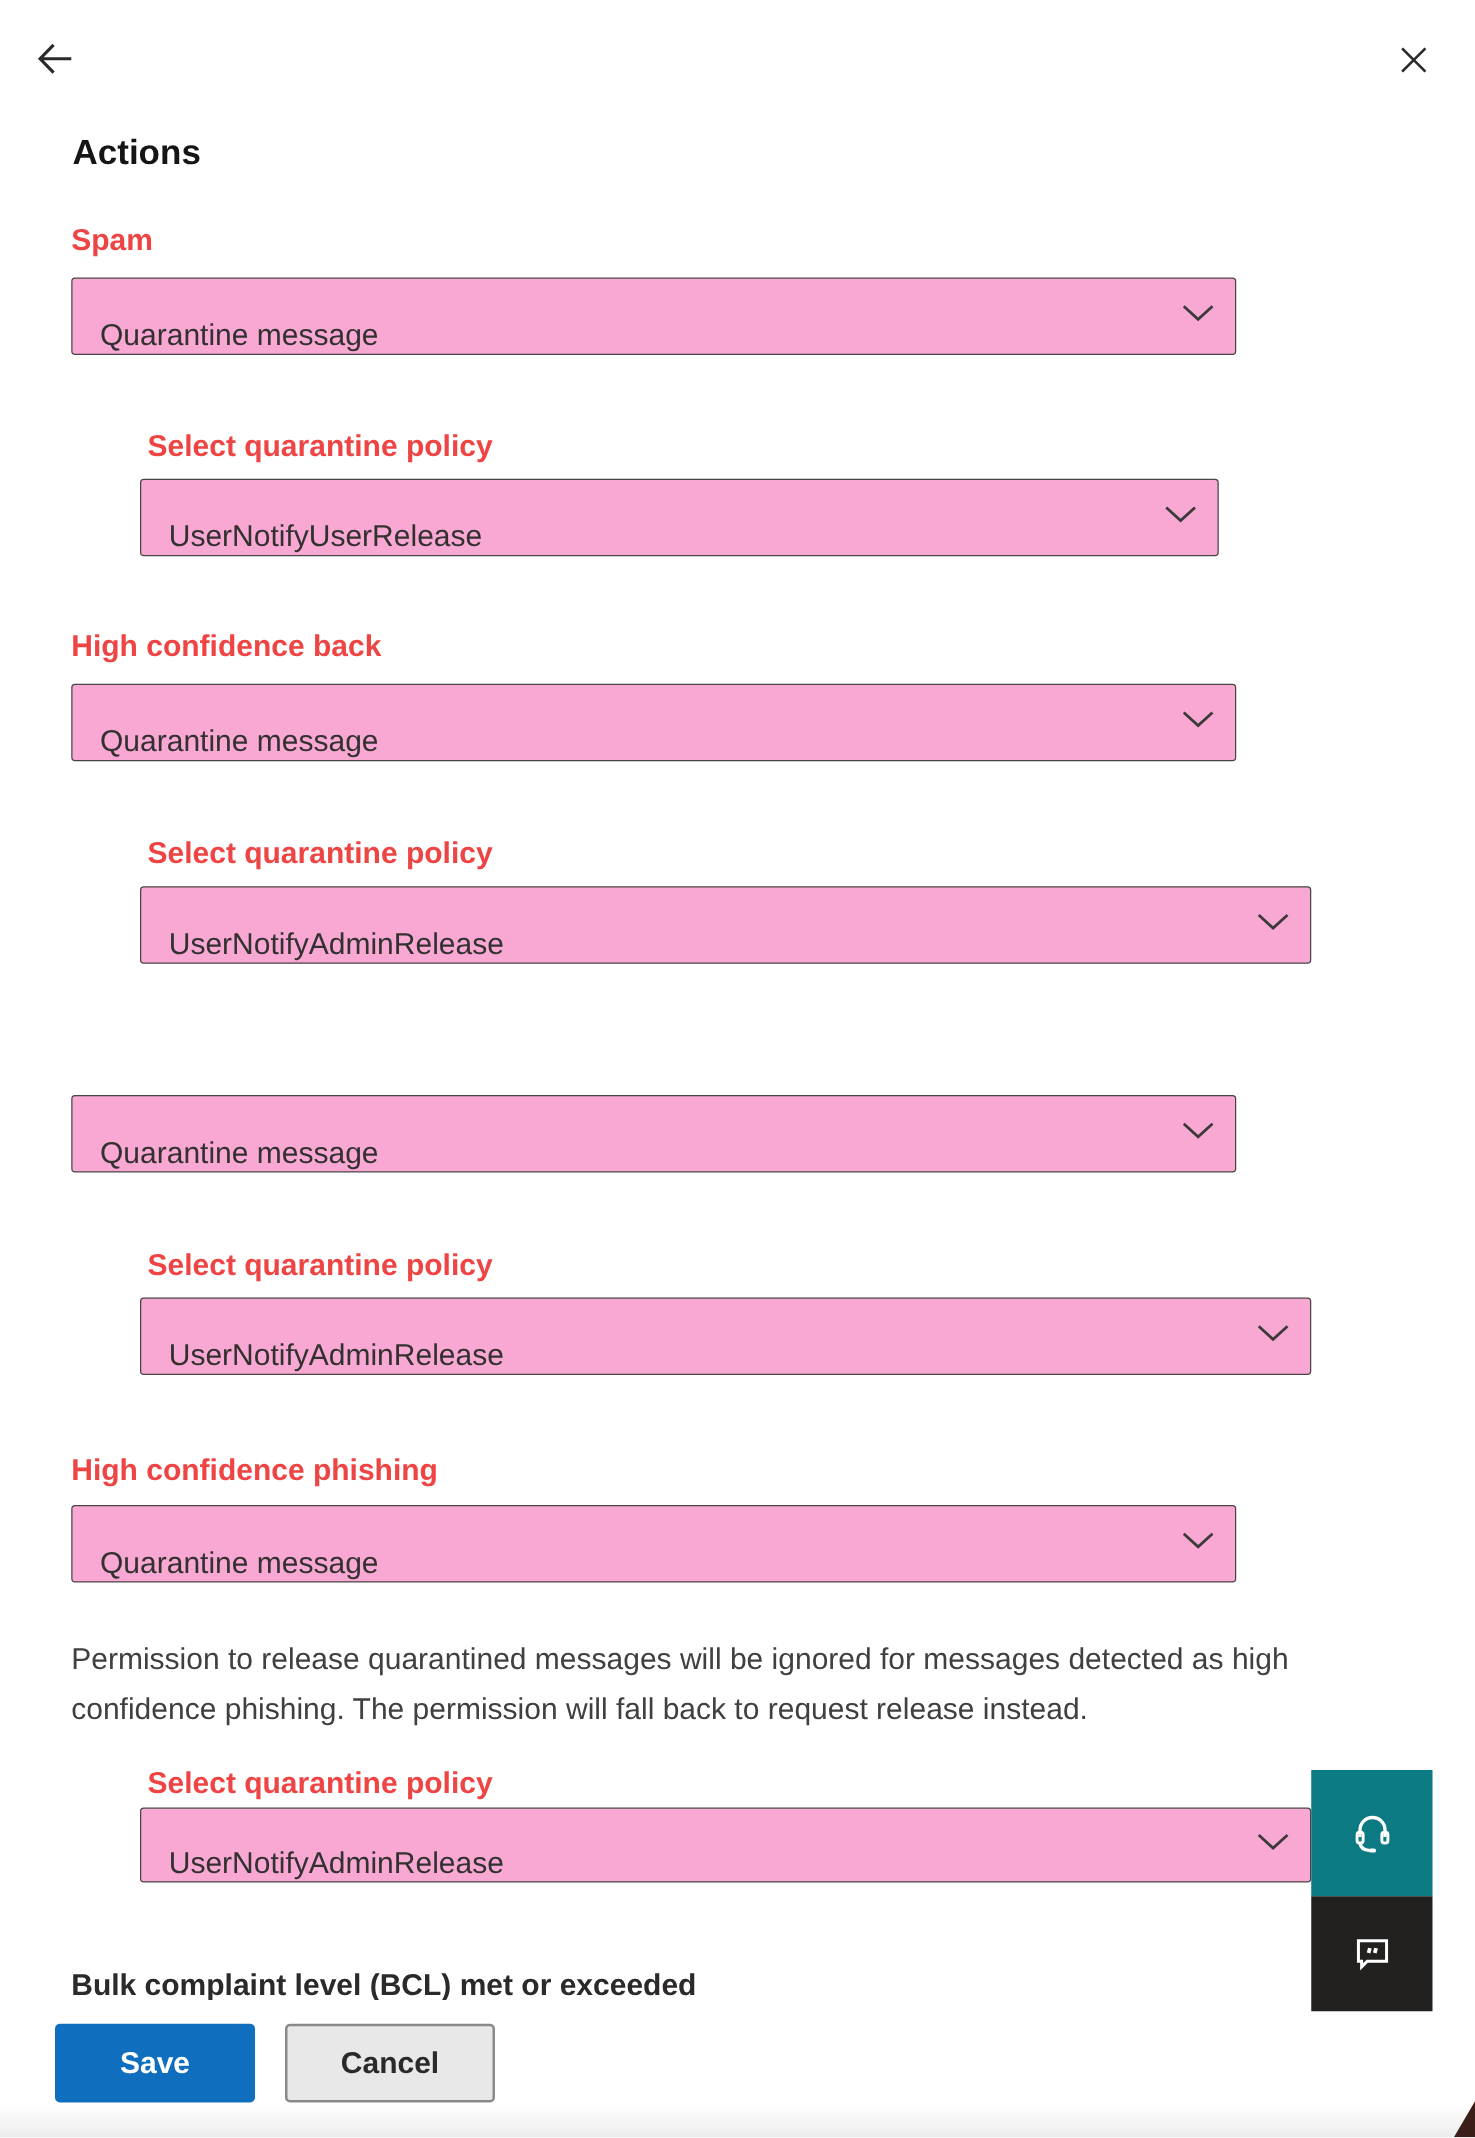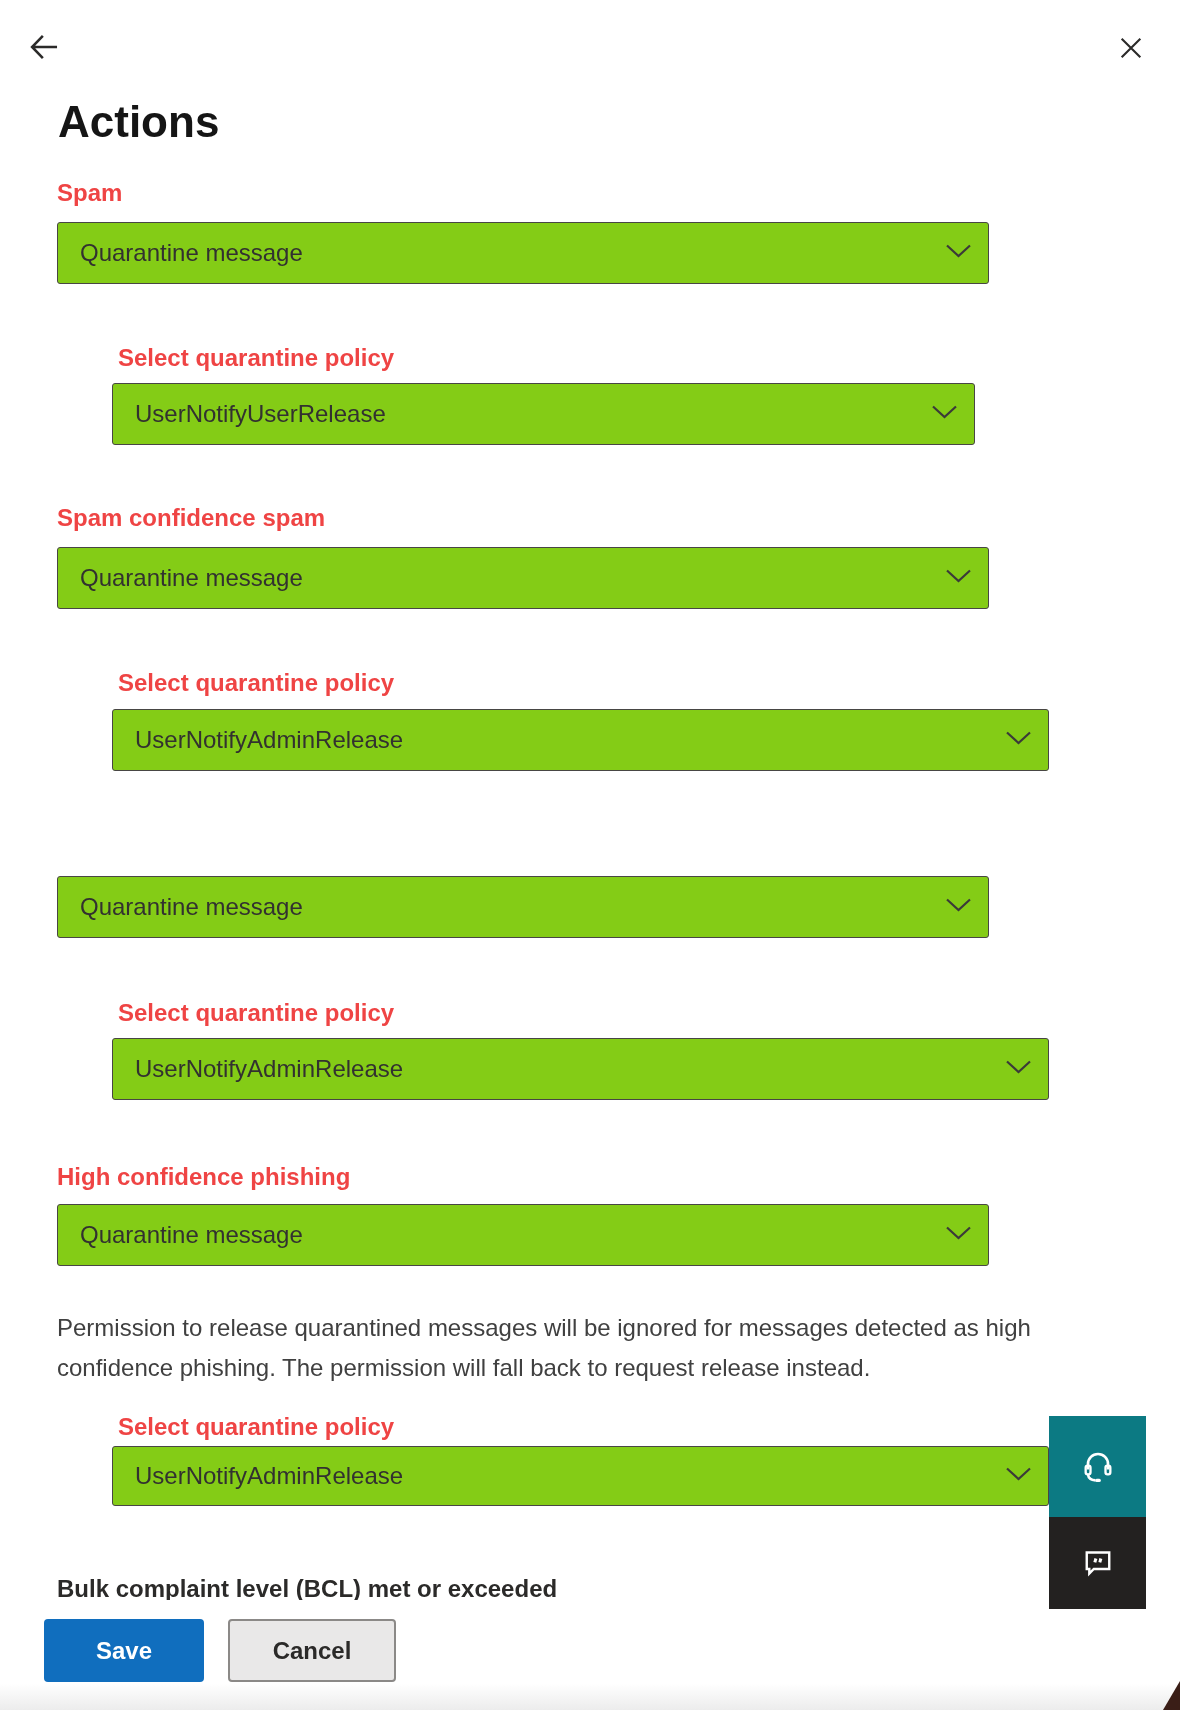--- a/index.html
+++ b/index.html
@@ -8,29 +8,29 @@
     background:#ffffff;
     font-family:"Liberation Sans", sans-serif;
     color:#323130;
   }
   .iconbtn{
     position:absolute;background:none;border:none;padding:0;margin:0;cursor:pointer;
     display:flex;align-items:center;justify-content:center;
   }
   .title{
     position:absolute;left:58px;top:100px;
-    font-size:44px;font-weight:700;color:#151515;line-height:44px;
+    font-size:28px;font-weight:700;color:#151515;line-height:44px;
   }
   .lbl{
     position:absolute;font-size:24px;font-weight:600;color:#ef4444;line-height:30px;white-space:nowrap;
   }
   .dd{
-    position:absolute;box-sizing:border-box;height:62px;background:#84cc16;
+    position:absolute;box-sizing:border-box;height:62px;background:#f9a8d4;
     border:1.5px solid #484644;border-radius:3px;
-    display:flex;align-items:center;padding:0 60px 0 22px;cursor:pointer;
+    display:flex;align-items:flex-end;padding:0 60px 0 22px;cursor:pointer;
   }
   .dd .txt{font-size:24px;color:#323130;white-space:nowrap;overflow:hidden;}
   .dd .chev{position:absolute;right:16px;top:50%;transform:translateY(-50%);}
   .note{
     position:absolute;left:57px;top:1308px;width:978px;
     font-size:24px;line-height:40px;color:#404040;font-weight:400;
   }
   .bcl-wrap{position:absolute;left:57px;top:1572px;height:34px;overflow:hidden;}
   .bcl{font-size:24px;font-weight:700;color:#2b2a29;line-height:34px;white-space:nowrap;}
   .footer{
@@ -90,21 +90,21 @@
 <div class="lbl" style="left:118px;top:343px;">Select quarantine policy</div>
 <div class="dd" style="left:112px;top:383px;width:863px;">
   <span class="txt">UserNotifyUserRelease</span>
   <span class="chev">
     <svg width="27" height="15" viewBox="0 0 27 15" fill="none">
         <path d="M2 2 L13.5 12.5 L25 2" stroke="#3b3a39" stroke-width="2.2" fill="none"></path>
       </svg>
   </span>
 </div>
 
-<div class="lbl" style="left:57px;top:503px;">Spam confidence spam</div>
+<div class="lbl" style="left:57px;top:503px;">High confidence back</div>
 <div class="dd" style="left:57px;top:547px;width:932px;">
   <span class="txt">Quarantine message</span>
   <span class="chev">
     <svg width="27" height="15" viewBox="0 0 27 15" fill="none">
         <path d="M2 2 L13.5 12.5 L25 2" stroke="#3b3a39" stroke-width="2.2" fill="none"></path>
       </svg>
   </span>
 </div>
 
 <div class="lbl" style="left:118px;top:668px;">Select quarantine policy</div>

